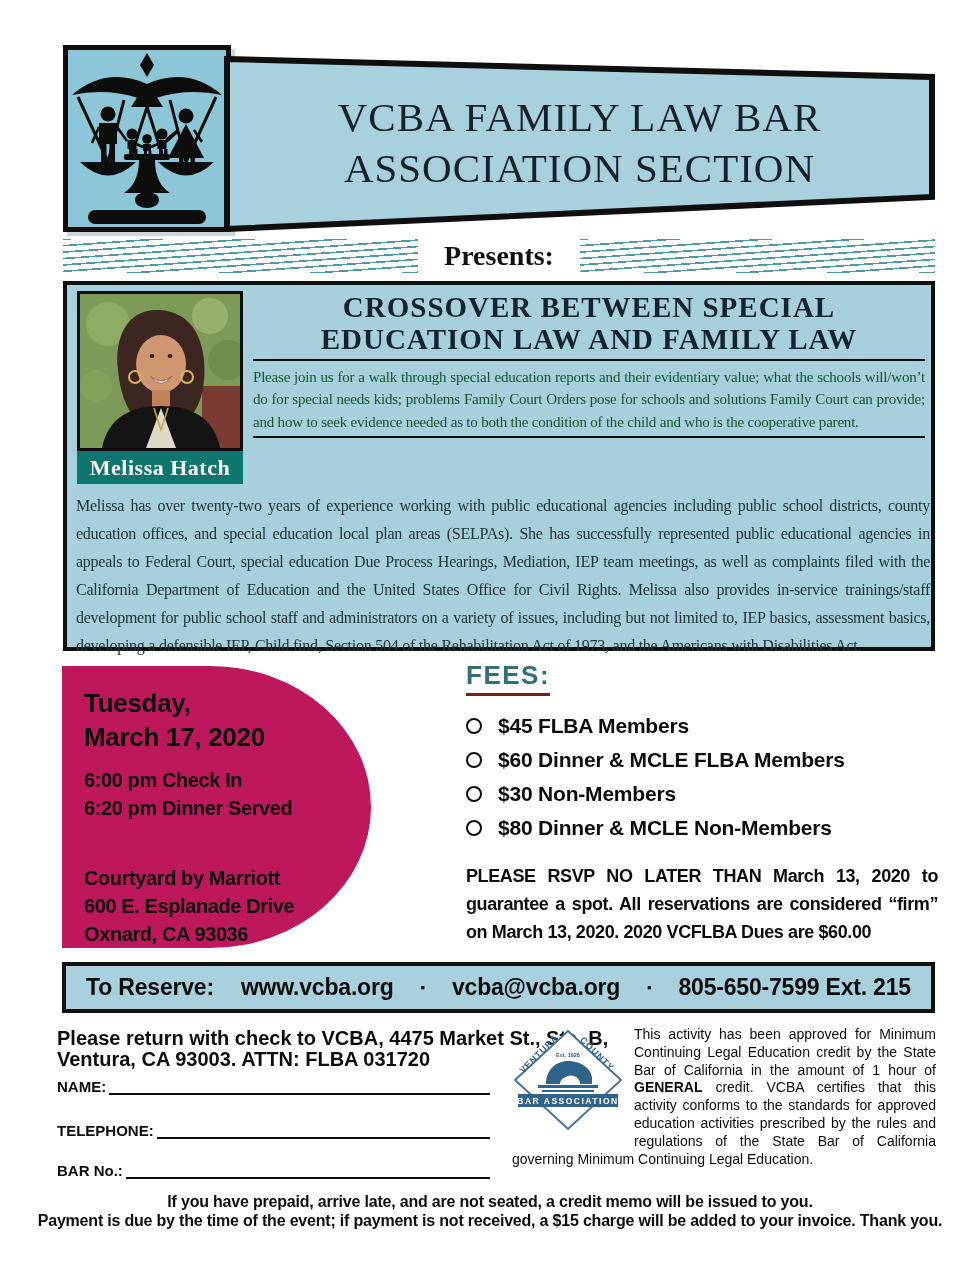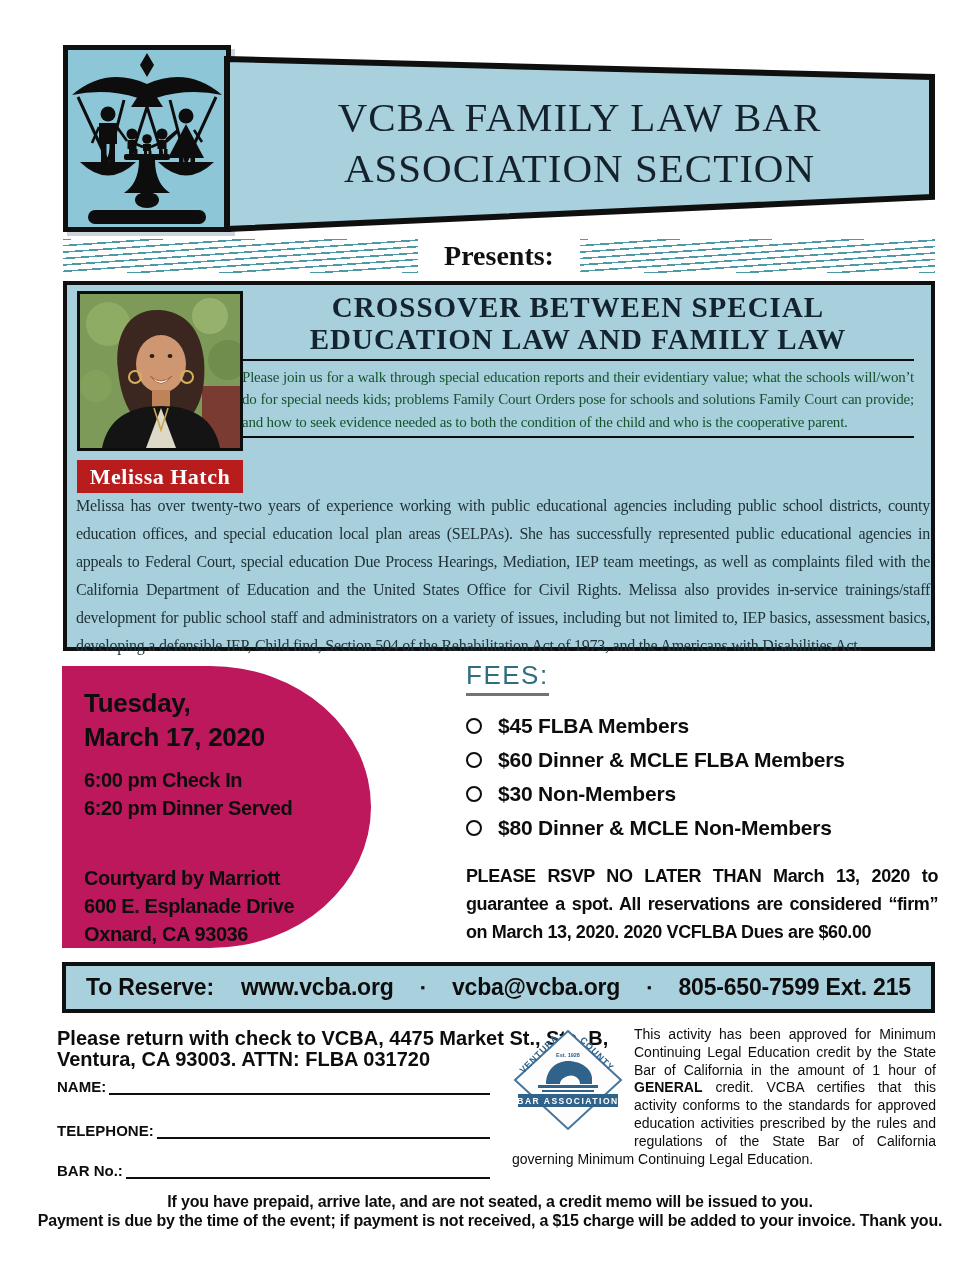--- a/index.html
+++ b/index.html
@@ -25,46 +25,46 @@
   .stripe { flex:1; background:repeating-linear-gradient(-4deg, #4c9aa6 0 1.6px, rgba(255,255,255,0) 1.6px 6.4px); }
   .presents-label { padding:0 26px; background:#ffffff; font-family:"Liberation Serif", serif;
                     font-weight:bold; font-size:28px; line-height:34px; color:#101010; }
 
   
   .main-box { position:absolute; left:63px; top:281px; width:872px; height:370px;
               background:#a8cfdc; border:4px solid #101010; }
   .photo-block { position:absolute; left:10px; top:6px; width:166px; }
   .photo { width:166px; height:160px; border:3px solid #0d0d0d; background:#7d9a58; }
   .photo svg { display:block; width:100%; height:100%; }
-  .name-bar { width:166px; height:33px; margin-top:9px; background:#b91c1c; color:#ffffff;
+  .name-bar { width:166px; height:33px; margin-top:0; background:#0f766e; color:#ffffff;
               display:flex; align-items:center; justify-content:center;
               font-family:"Liberation Serif", serif; font-weight:600; font-size:22px; letter-spacing:.5px; }
-  .right-col { position:absolute; left:175px; top:6px; width:672px; }
+  .right-col { position:absolute; left:186px; top:6px; width:672px; }
   .main-title { text-align:center; font-family:"Liberation Serif", serif; font-weight:600;
                 font-size:29px; line-height:32px; letter-spacing:1px; color:#132430; white-space:nowrap; }
   .title-rule { border-bottom:2.5px solid #0d0d0d; margin:4px 0 5px; }
   .desc { font-family:"Liberation Serif", serif; font-size:15px; line-height:22.4px;
           letter-spacing:-0.2px; color:#14532d; text-align:justify;
           border-bottom:2.5px solid #0d0d0d; padding-bottom:3px; }
   .bio { position:absolute; left:9px; top:207px; width:854px;
          font-family:"Liberation Serif", serif; font-size:16px; line-height:28px;
          letter-spacing:-0.25px; color:#203339; text-align:justify; }
 
   
   .when-where { position:absolute; left:62px; top:666px; width:309px; height:282px;
                 background:#be185d; border:4px solid #be185d;
                 border-radius:0 52% 52% 0 / 0 50% 50% 0; padding:16px 0 0 18px; }
   .ww-big { font-size:26px; font-weight:bold; line-height:34px; white-space:nowrap; letter-spacing:-0.3px; }
   .ww-small { font-size:20px; font-weight:bold; line-height:28px; white-space:nowrap; letter-spacing:-0.4px; }
   .ww-gap1 { height:12px; } .ww-gap2 { height:42px; }
 
   
   .fees { position:absolute; left:466px; top:660px; width:472px; }
-  .fees-heading { display:inline-block; font-size:26px; font-weight:normal; color:#2f6d7f;
-                  letter-spacing:1.5px; border-bottom:3px solid #737373; padding-bottom:2px; }
+  .fees-heading { display:inline-block; font-size:26px; font-weight:bold; color:#2f6d7f;
+                  letter-spacing:1.5px; border-bottom:3px solid #7f1d1d; padding-bottom:2px; }
   .fee-item { display:flex; align-items:center; margin-top:10px; }
   .fee-item.first { margin-top:18px; }
   .fee-circle { width:16px; height:16px; border:2.8px solid #0d0d0d; border-radius:50%;
                 margin-right:16px; flex:none; }
   .fee-label { font-size:21px; font-weight:bold; letter-spacing:-0.2px; white-space:nowrap; }
   .rsvp { margin-top:22px; font-size:18px; font-weight:bold; line-height:28px;
           letter-spacing:-0.4px; text-align:justify; }
 
   
   .reserve-bar { position:absolute; left:62px; top:962px; width:873px; height:51px;

